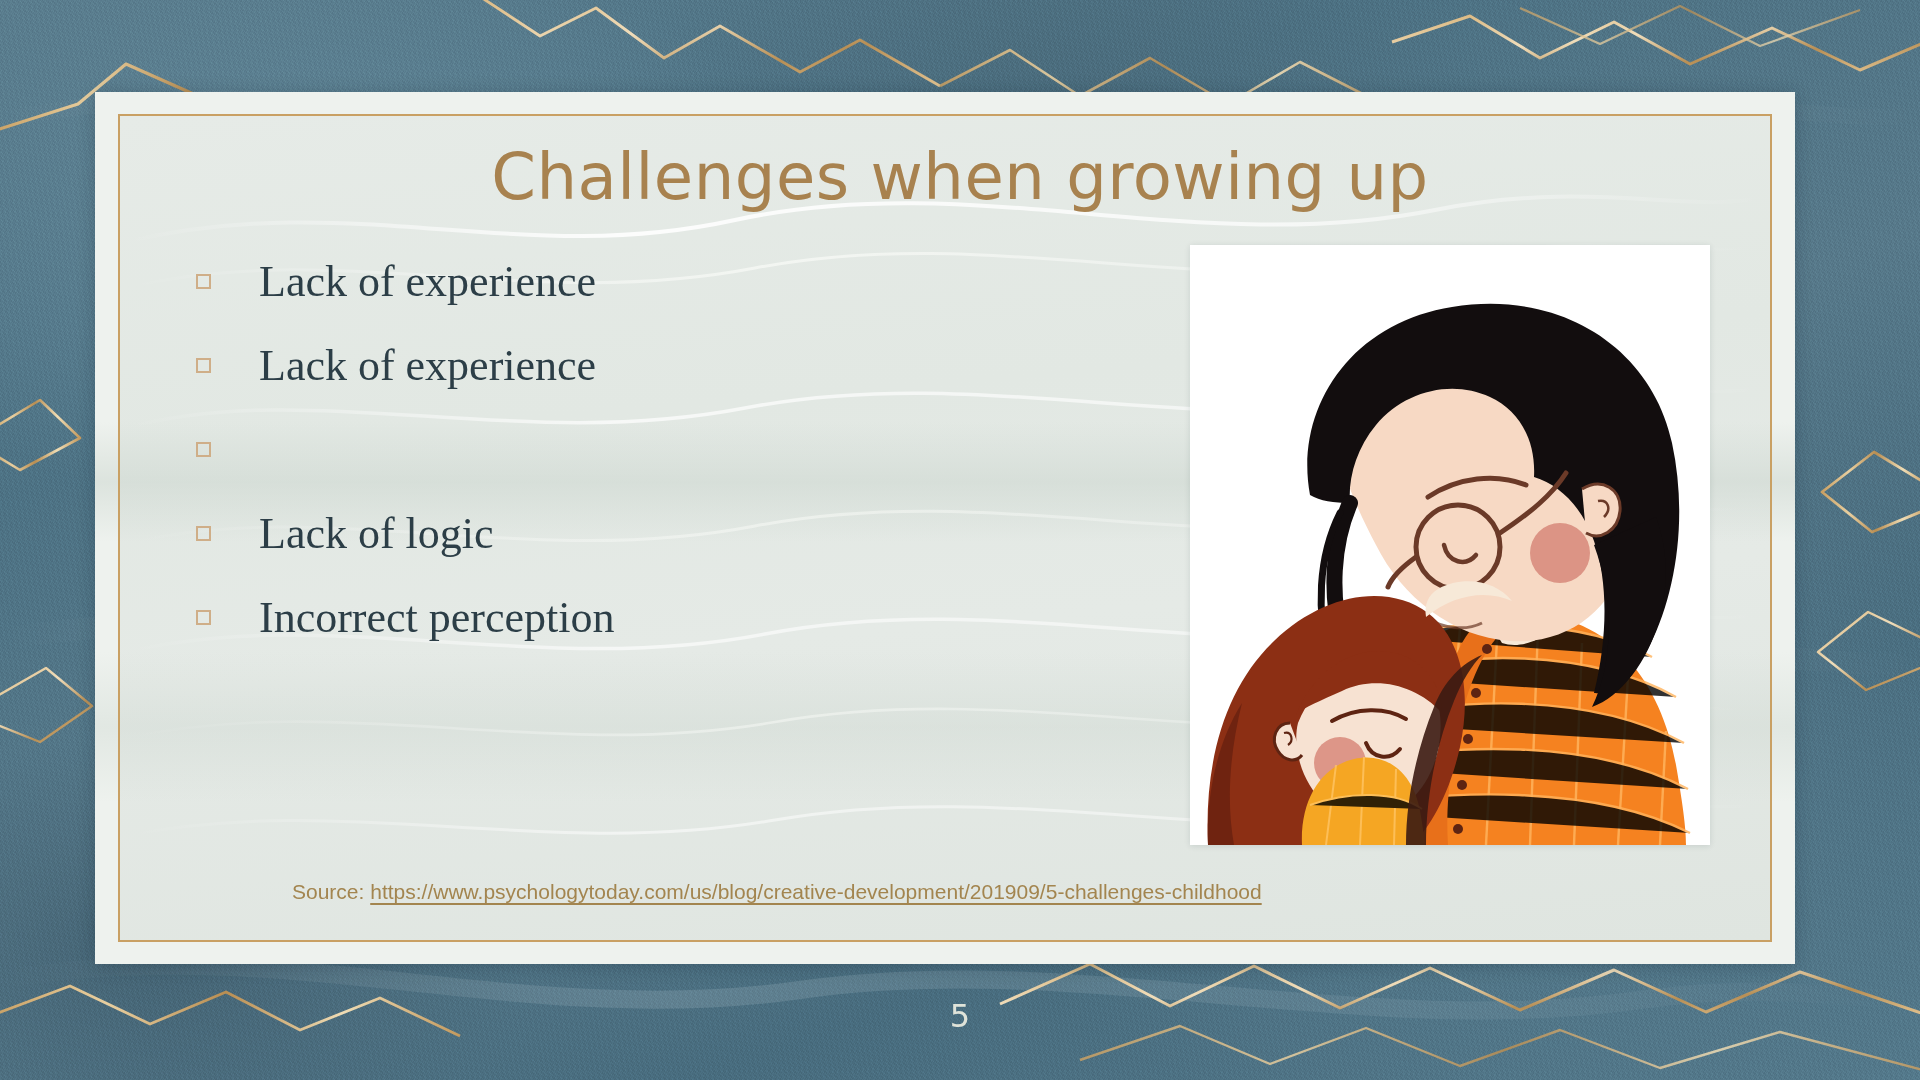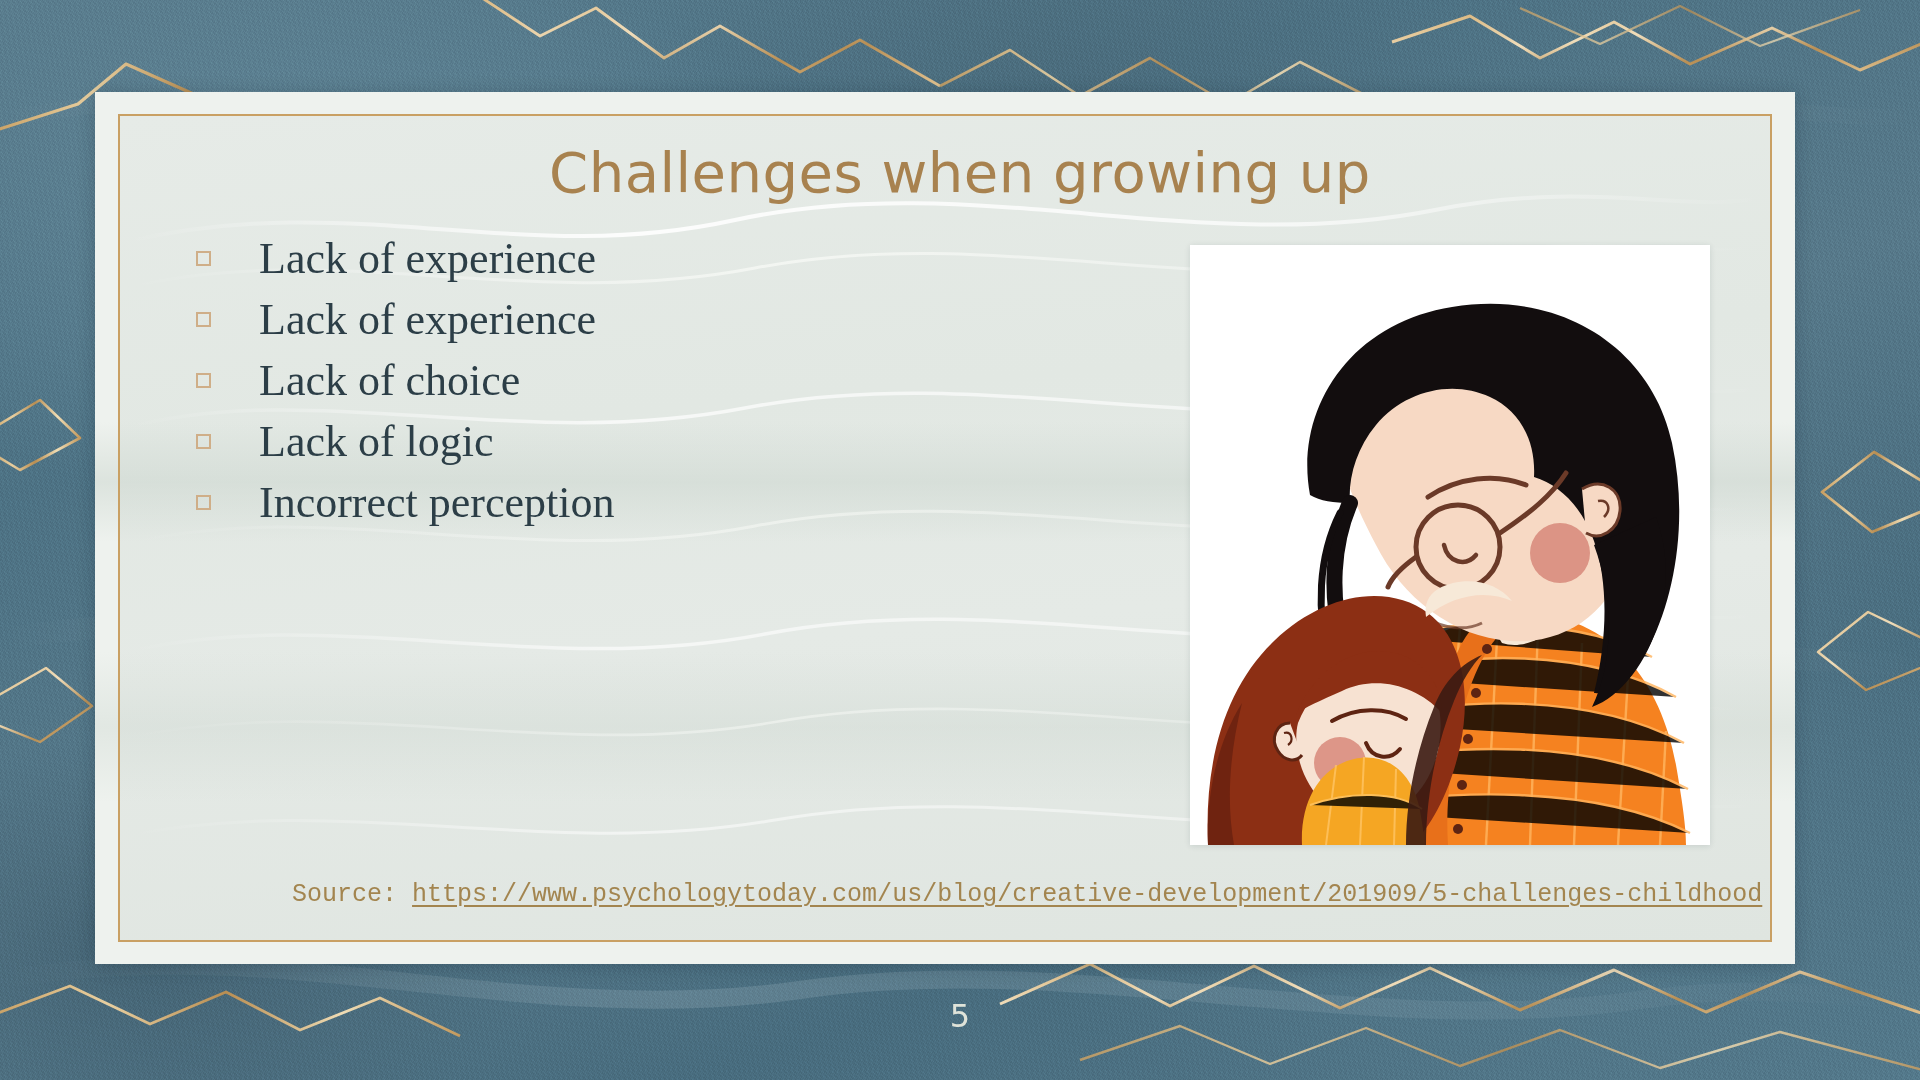--- a/index.html
+++ b/index.html
@@ -71,21 +71,21 @@
   }
 
   
   #title {
     position: absolute;
     left: 0;
     top: 140px;
     width: 1920px;
     text-align: center;
     font-family: "DejaVu Sans", sans-serif;
-    font-size: 56px;
+    font-size: 64px;
     font-weight: 400;
     letter-spacing: 0.5px;
     color: #a8824f;
     white-space: nowrap;
   }
 
   
   #bullets {
     position: absolute;
     left: 196px;
@@ -97,20 +97,21 @@
   }
   #bullets li {
     position: relative;
     display: flex;
     align-items: center;
     height: 61px;
     font-family: "Liberation Serif", "DejaVu Serif", serif;
     font-size: 44px;
     color: #2c3e47;
     white-space: nowrap;
+    margin-top: 23px;
   }
   .bullet-marker {
     flex: 0 0 auto;
     width: 11px;
     height: 11px;
     border: 2px solid #cfae88;
     background: transparent;
     margin-right: 48px;
   }
   .bullet-text { flex: 0 0 auto; }
@@ -126,22 +127,22 @@
     overflow: hidden;
     box-shadow: 0 1px 6px rgba(20,40,52,0.12);
   }
   #photo svg { display: block; width: 100%; height: 100%; }
 
   
   #source-line {
     position: absolute;
     left: 292px;
     top: 880px;
-    font-family: Liberation Mono, monospace;
-    font-size: 25px;
+    font-family: Liberation Sans, sans-serif;
+    font-size: 21px;
     color: #a3854f;
     white-space: nowrap;
   }
   #source-label { color: #a3854f; }
   #source-url {
     color: #a3854f;
     text-decoration: underline;
     text-underline-offset: 4px;
   }
 
@@ -252,21 +253,20 @@
     <li>
       <span class="bullet-marker"></span>
       <span class="bullet-text">Lack of experience</span>
     </li>
     <li>
       <span class="bullet-marker"></span>
       <span class="bullet-text">Lack of experience</span>
     </li>
     <li>
       <span class="bullet-marker"></span>
-      <span class="bullet-text">Lack of choice</span>
     </li>
     <li>
       <span class="bullet-marker"></span>
       <span class="bullet-text">Lack of logic</span>
     </li>
     <li>
       <span class="bullet-marker"></span>
       <span class="bullet-text">Incorrect perception</span>
     </li>
   </ul>

